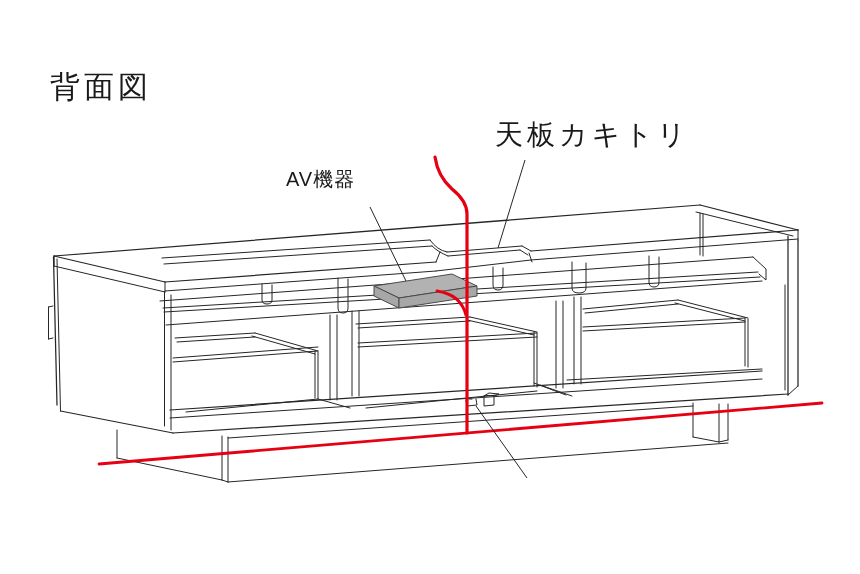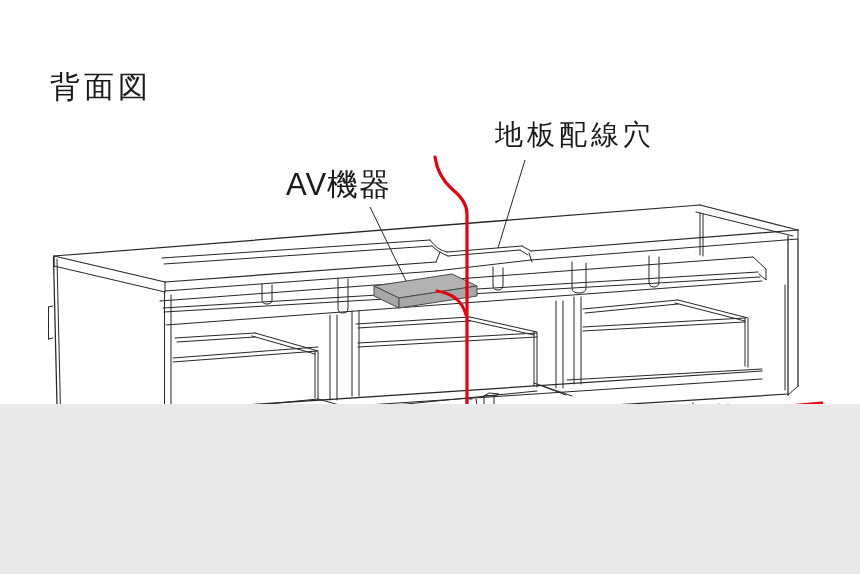--- a/index.html
+++ b/index.html
@@ -1,31 +1,31 @@
 <!DOCTYPE html>
 <html style="--line: #262626; --cable-red: #e60012; --av-device-fill: #b2b2b2; --av-device-fill-dark: #a7a7a7; --background: #ffffff;"><head>
 <meta charset="utf-8">
 <style>
   :root{
     --line:#262626; --cable-red:#e60012; --av-device-fill:#b2b2b2;
     --av-device-fill-dark:#a7a7a7; --background:#ffffff;
   }
   html,body{margin:0;padding:0;}
   body{background:#e9e9e9;font-family:"Liberation Sans","DejaVu Sans",sans-serif;}
-  #stage{position:relative;width:860px;height:404px;background:var(--background);overflow:hidden;}
+  #stage{position:relative;width:860px;height:574px;background:var(--background);overflow:hidden;}
   #stage svg{position:absolute;left:0;top:0;}
   .ln{stroke:var(--line);fill:none;stroke-width:1;stroke-linejoin:round;stroke-linecap:round;}
   .ln-main{stroke-width:1.25;}
   .leader{stroke:var(--line);stroke-width:1;fill:none;}
   .red{stroke:var(--cable-red);fill:none;stroke-linecap:round;}
   .avtop{fill:var(--av-device-fill);stroke:#4a4a4a;stroke-width:1;stroke-linejoin:round;}
   .avside{fill:var(--av-device-fill-dark);stroke:#4a4a4a;stroke-width:1;stroke-linejoin:round;}
   .lbl{position:absolute;color:#1a1a1a;white-space:nowrap;line-height:1.1;}
   .lbl-title{left:50px;top:70px;font-size:30px;letter-spacing:4px;}
-  .lbl-av{left:286px;top:168px;font-size:31px;letter-spacing:1px;}
+  .lbl-av{left:286px;top:168px;font-size:20px;letter-spacing:1px;}
   .lbl-notch{left:495px;top:120px;font-size:28px;letter-spacing:4px;}
   .lbl-hole{left:502px;top:487px;font-size:28px;letter-spacing:5px;}
 </style>
 </head>
 <body>
 
 <div id="stage">
 
   <svg width="860" height="574" viewBox="0 0 860 574">
 
@@ -188,14 +188,14 @@
 
     <g>
       <path class="leader" d="M370,207 L406,281"></path>
       <path class="leader" d="M525,160 L498,248"></path>
       <path class="leader" d="M476,406 L527,478"></path>
     </g>
   </svg>
 
   <div class="lbl lbl-title">背面図</div>
   <div class="lbl lbl-av">AV機器</div>
-  <div class="lbl lbl-notch">地板配線穴</div>
+  <div class="lbl lbl-notch">天板カキトリ</div>
 </div>
 
 </body></html>

